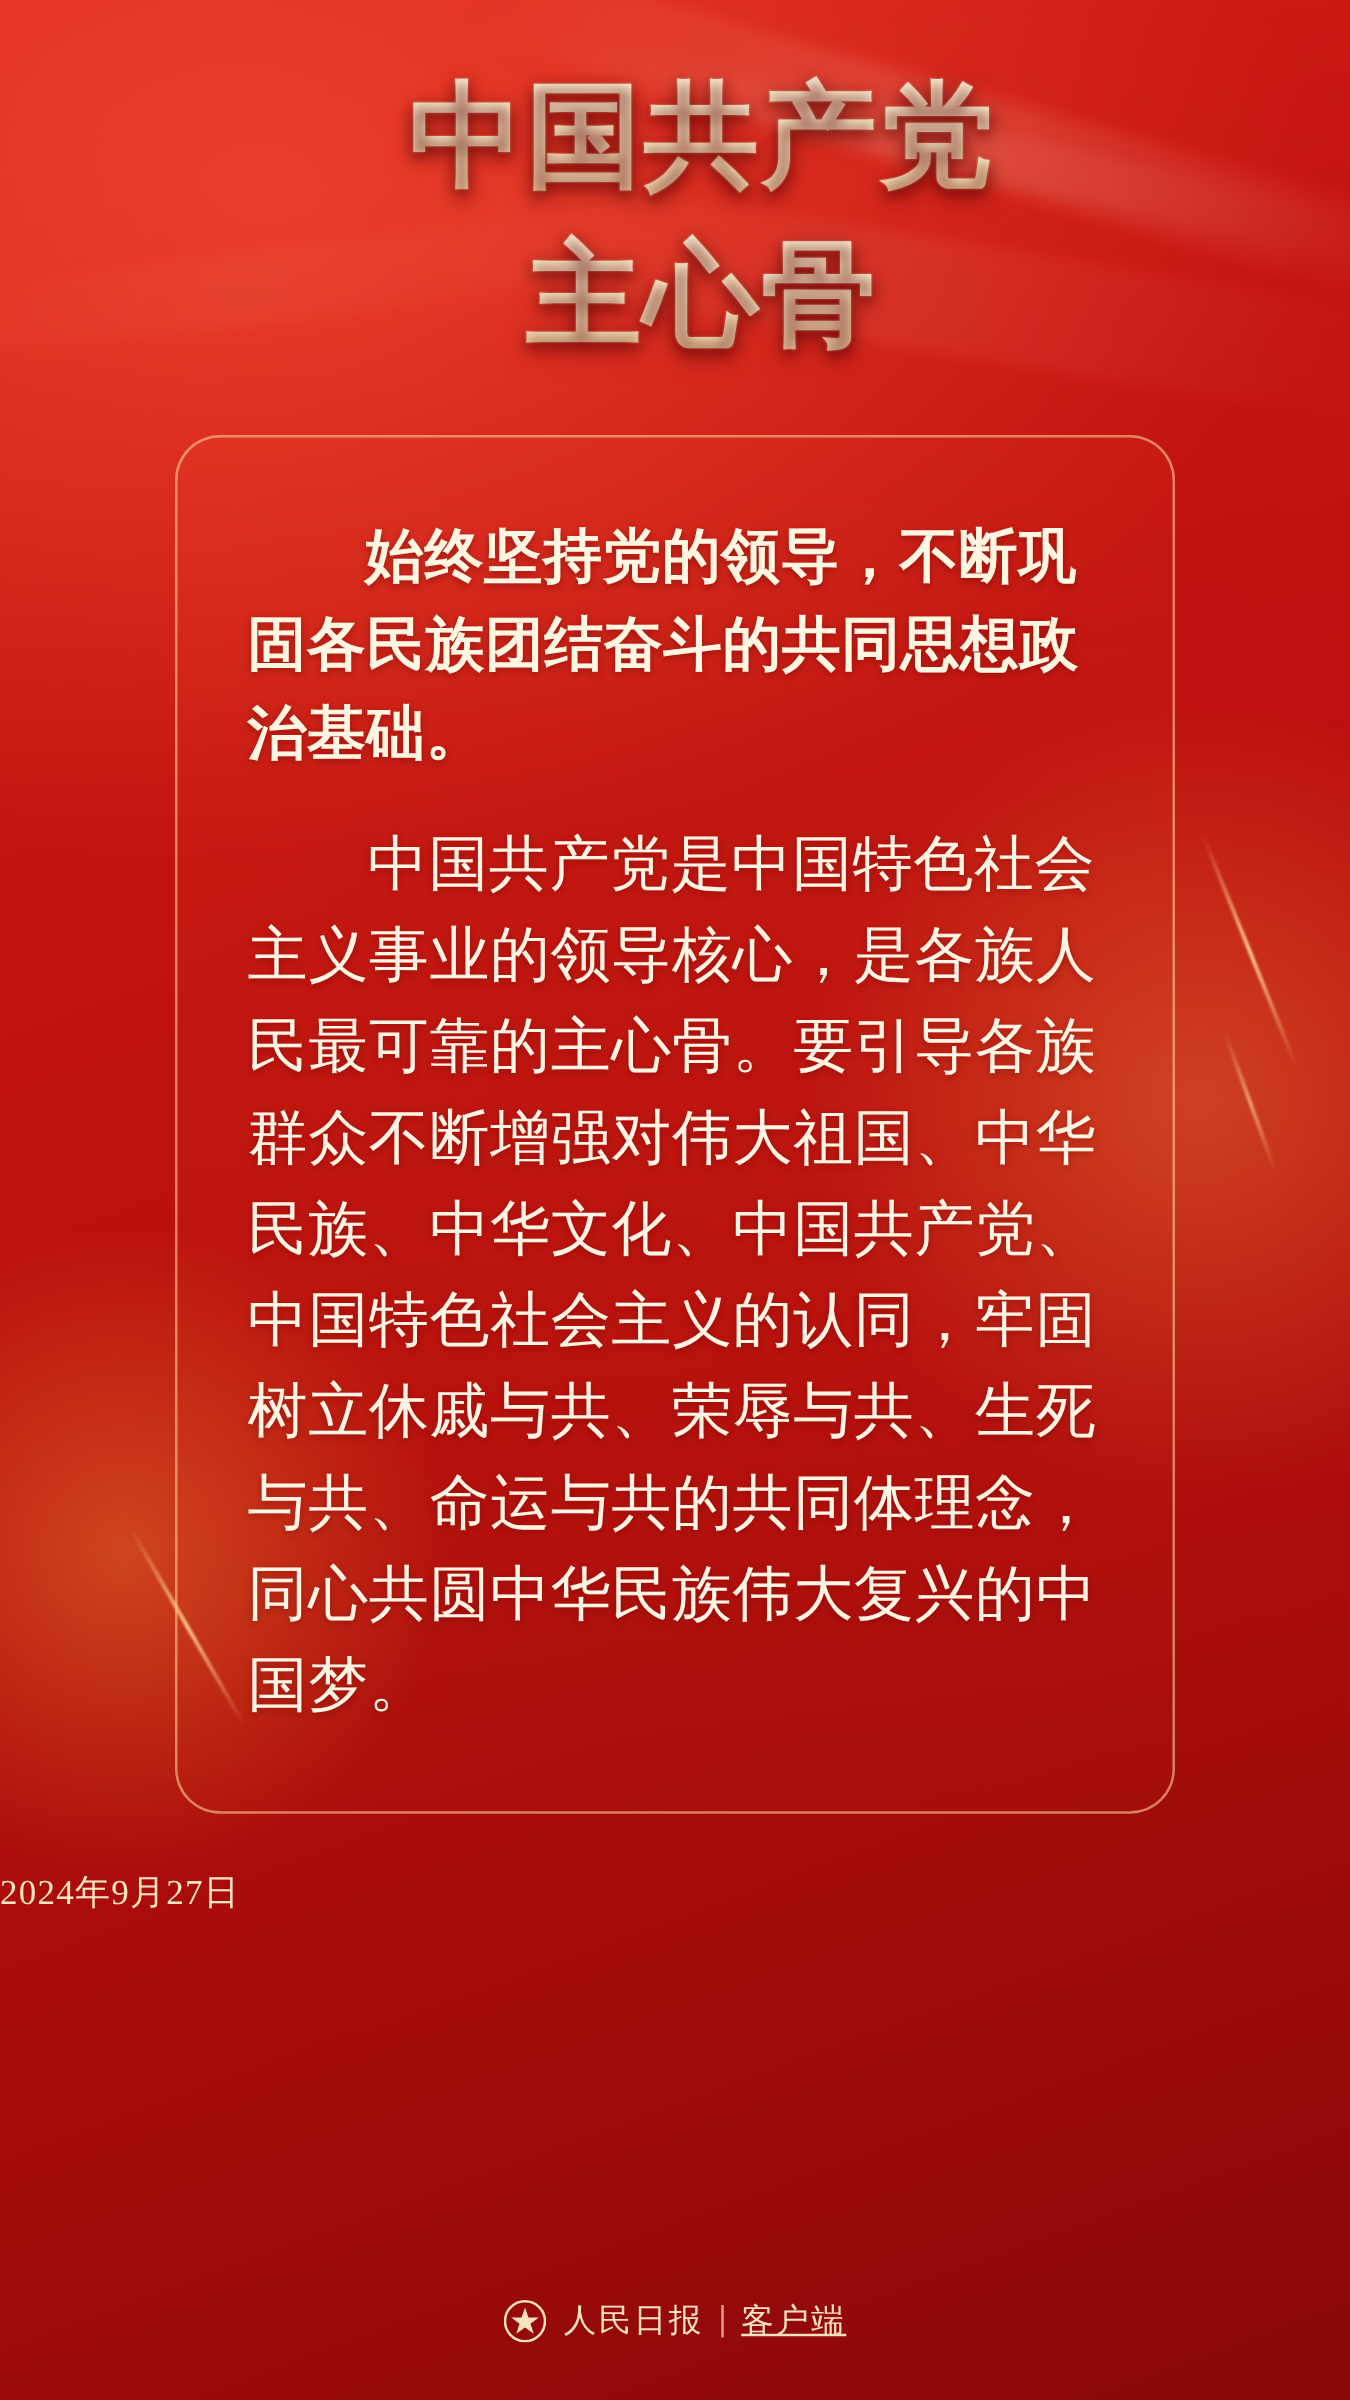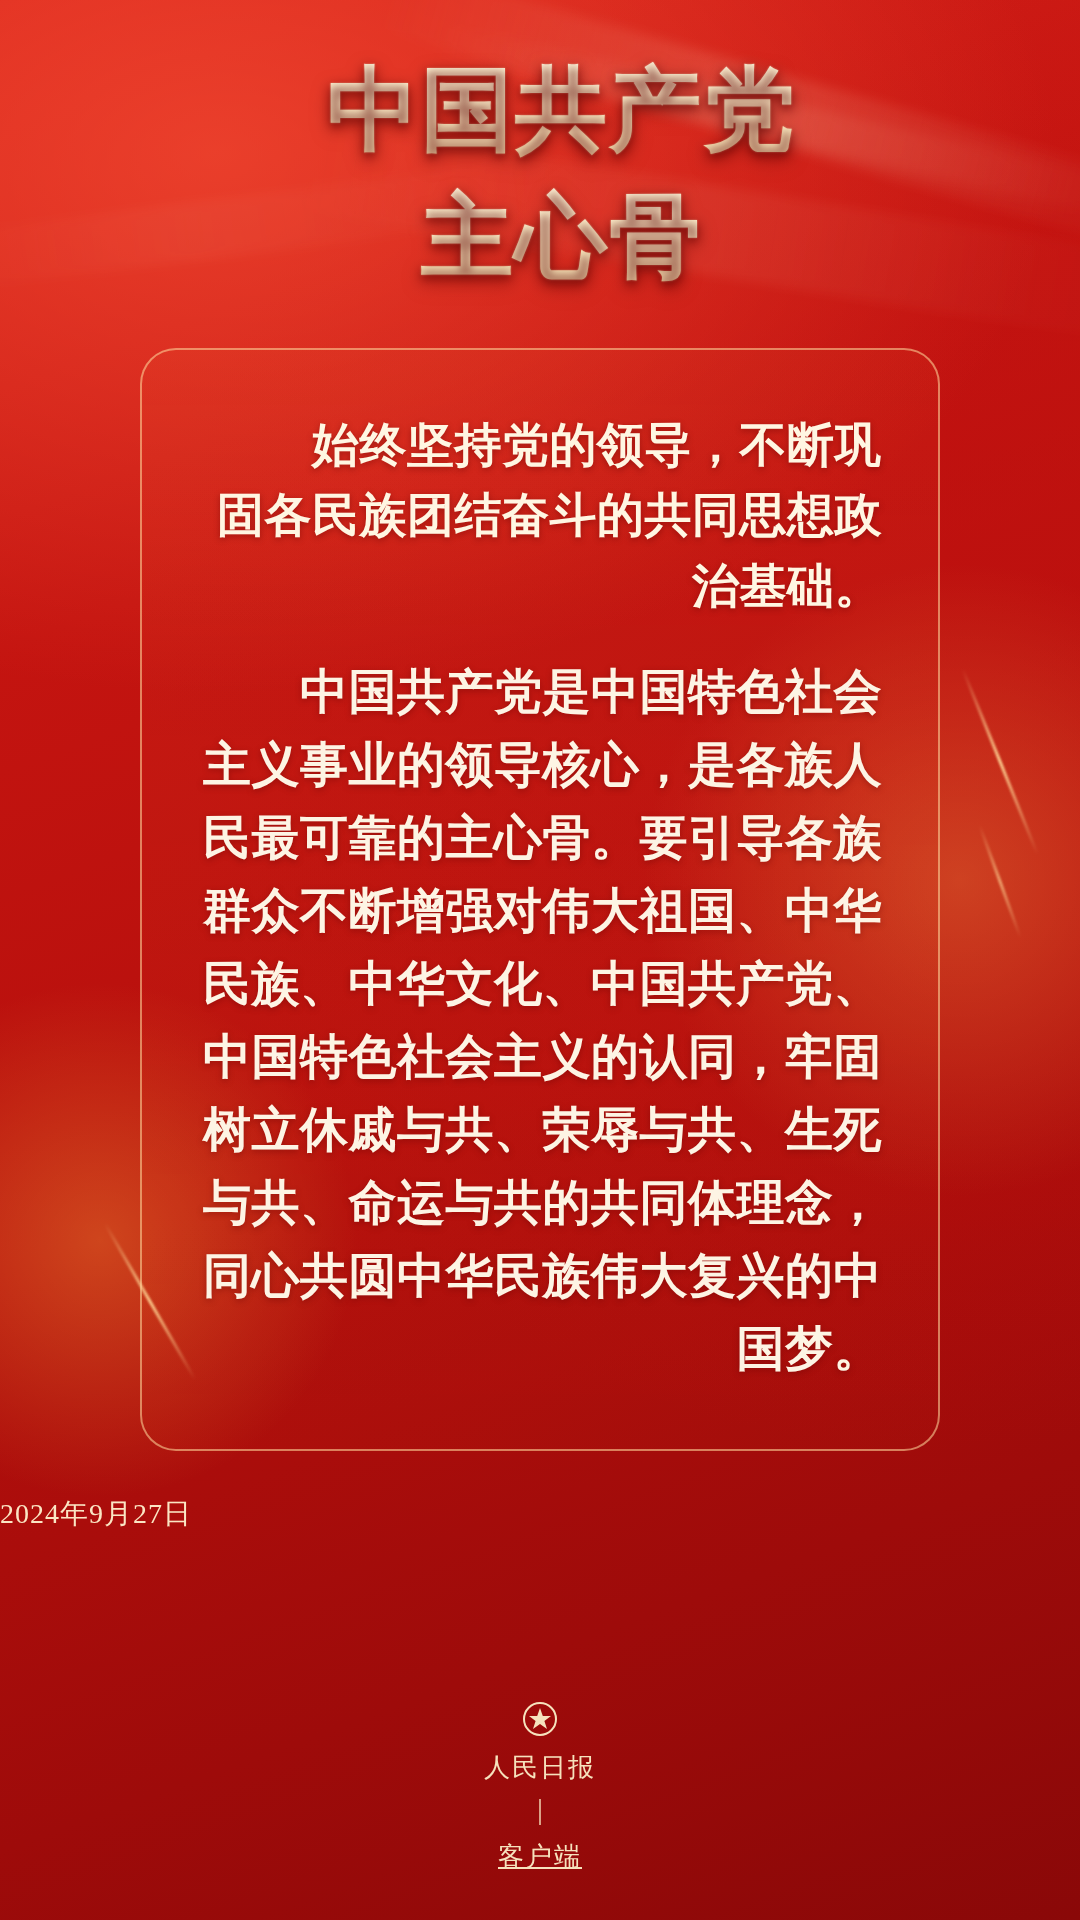--- a/index.html
+++ b/index.html
@@ -88,40 +88,39 @@
     position: relative;
     z-index: 5;
     margin: 48px auto 0 auto;
     width: 800px;
     min-height: 900px;
     border: 2px solid rgba(255,221,160,0.55);
     border-radius: 36px;
     box-sizing: border-box;
     padding: 60px 56px 64px 56px;
     background: linear-gradient(180deg, rgba(255,120,60,0.07) 0%, rgba(255,90,40,0.03) 100%);
-    text-align: right;
   }
   .card-lead {
     font-size: 47px;
     line-height: 1.5;
     font-weight: 700;
     color: #fff6e2;
     text-indent: 94px;
     letter-spacing: 0.5px;
     text-shadow: 0 2px 6px rgba(100,5,5,0.45);
   }
   .card-body {
     margin-top: 34px;
     font-size: 48px;
     line-height: 1.52;
     color: #fdf4e4;
     text-indent: 96px;
     letter-spacing: 0.5px;
     font-family: "DejaVu Sans", "Liberation Sans", sans-serif;
-    font-weight: 700;
+    font-weight: 400;
     text-shadow: 0 2px 6px rgba(100,5,5,0.4);
   }
 
   .meta {
     position: relative;
     z-index: 5;
     margin-top: 44px;
     text-align: left;
     color: #fbe6c4;
     font-family: "Liberation Serif", "DejaVu Serif", serif;
@@ -131,21 +130,20 @@
 
   .footer {
     position: absolute;
     z-index: 5;
     left: 0; right: 0; bottom: 46px;
     display: flex;
     align-items: center;
     justify-content: center;
     gap: 14px;
     color: #f6e2bd;
-    flex-direction: column;
   }
   .footer svg { display: block; }
   .footer-brand {
     font-size: 26px;
     font-family: "Liberation Serif", "DejaVu Serif", serif;
     letter-spacing: 2px;
   }
   .footer-sep {
     width: 2px; height: 26px;
     background: rgba(246,226,189,0.7);

